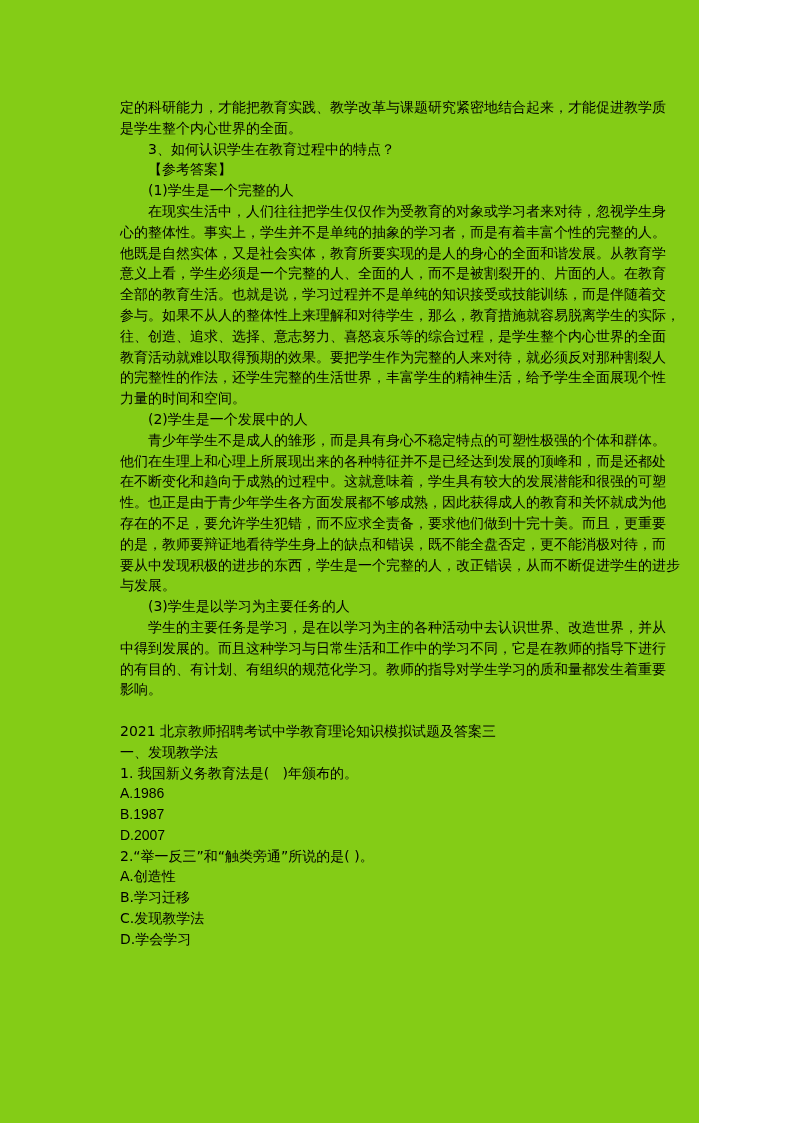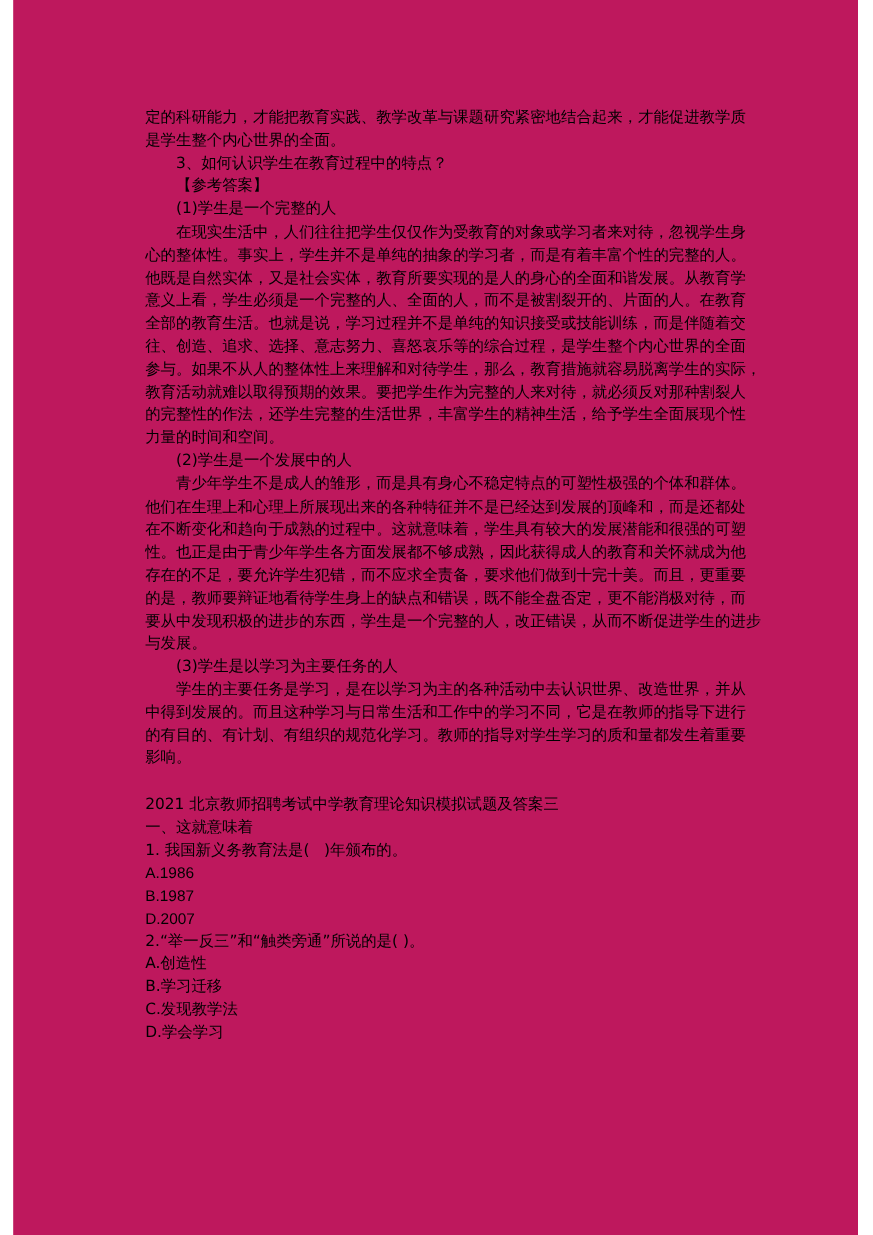--- a/index.html
+++ b/index.html
@@ -1,20 +1,19 @@
 <!DOCTYPE html>
 <html><head>
   <meta charset="utf-8">
   <style>
     html, body { margin: 0; padding: 0; background: #ffffff; }
     body { width: 794px; height: 1123px; position: relative; overflow: hidden; }
     .page {
-      position: absolute; left: 0; top: 0; width: 768px; height: 1123px;
-      background: #be185d;
-      margin-left: 12px;
+      position: absolute; left: 0; top: 0; width: 699px; height: 1123px;
+      background: #84cc16;
     }
     .content {
       position: absolute; left: 120px; top: 97px; width: 553px;
       font-family: "DejaVu Sans", "Liberation Sans", sans-serif;
       font-size: 14px; color: #000000;
     }
     .ln {
       height: 20.8px; line-height: 20.8px; white-space: pre;
       overflow: visible;
     }
@@ -34,22 +33,22 @@
 
     <div class="ln indent">3、如何认识学生在教育过程中的特点？</div>
     <div class="ln indent">【参考答案】</div>
 
     <div class="ln indent">(1)学生是一个完整的人</div>
     <div class="ln indent">在现实生活中，人们往往把学生仅仅作为受教育的对象或学习者来对待，忽视学生身</div>
     <div class="ln">心的整体性。事实上，学生并不是单纯的抽象的学习者，而是有着丰富个性的完整的人。</div>
     <div class="ln">他既是自然实体，又是社会实体，教育所要实现的是人的身心的全面和谐发展。从教育学</div>
     <div class="ln">意义上看，学生必须是一个完整的人、全面的人，而不是被割裂开的、片面的人。在教育</div>
     <div class="ln">全部的教育生活。也就是说，学习过程并不是单纯的知识接受或技能训练，而是伴随着交</div>
+    <div class="ln">参与。如果不从人的整体性上来理解和对待学生，那么，教育措施就容易脱离学生的实际，</div>
     <div class="ln">往、创造、追求、选择、意志努力、喜怒哀乐等的综合过程，是学生整个内心世界的全面</div>
-    <div class="ln">参与。如果不从人的整体性上来理解和对待学生，那么，教育措施就容易脱离学生的实际，</div>
     <div class="ln">教育活动就难以取得预期的效果。要把学生作为完整的人来对待，就必须反对那种割裂人</div>
     <div class="ln">的完整性的作法，还学生完整的生活世界，丰富学生的精神生活，给予学生全面展现个性</div>
     <div class="ln">力量的时间和空间。</div>
 
     <div class="ln indent">(2)学生是一个发展中的人</div>
     <div class="ln indent">青少年学生不是成人的雏形，而是具有身心不稳定特点的可塑性极强的个体和群体。</div>
     <div class="ln">他们在生理上和心理上所展现出来的各种特征并不是已经达到发展的顶峰和，而是还都处</div>
     <div class="ln">在不断变化和趋向于成熟的过程中。这就意味着，学生具有较大的发展潜能和很强的可塑</div>
     <div class="ln">性。也正是由于青少年学生各方面发展都不够成熟，因此获得成人的教育和关怀就成为他</div>
     <div class="ln">存在的不足，要允许学生犯错，而不应求全责备，要求他们做到十完十美。而且，更重要</div>
@@ -59,21 +58,21 @@
 
     <div class="ln indent">(3)学生是以学习为主要任务的人</div>
     <div class="ln indent">学生的主要任务是学习，是在以学习为主的各种活动中去认识世界、改造世界，并从</div>
     <div class="ln">中得到发展的。而且这种学习与日常生活和工作中的学习不同，它是在教师的指导下进行</div>
     <div class="ln">的有目的、有计划、有组织的规范化学习。教师的指导对学生学习的质和量都发生着重要</div>
     <div class="ln">影响。</div>
 
     <div class="blank"></div>
 
     <div class="ln center">2021 北京教师招聘考试中学教育理论知识模拟试题及答案三</div>
-    <div class="ln">一、这就意味着</div>
+    <div class="ln">一、发现教学法</div>
 
     <div class="ln">1. 我国新义务教育法是(   )年颁布的。</div>
     <div class="ln latin">A.1986</div>
     <div class="ln latin">B.1987</div>
     <div class="ln latin">D.2007</div>
 
     <div class="ln">2.“举一反三”和“触类旁通”所说的是( )。</div>
     <div class="ln">A.创造性</div>
     <div class="ln">B.学习迁移</div>
     <div class="ln">C.发现教学法</div>

